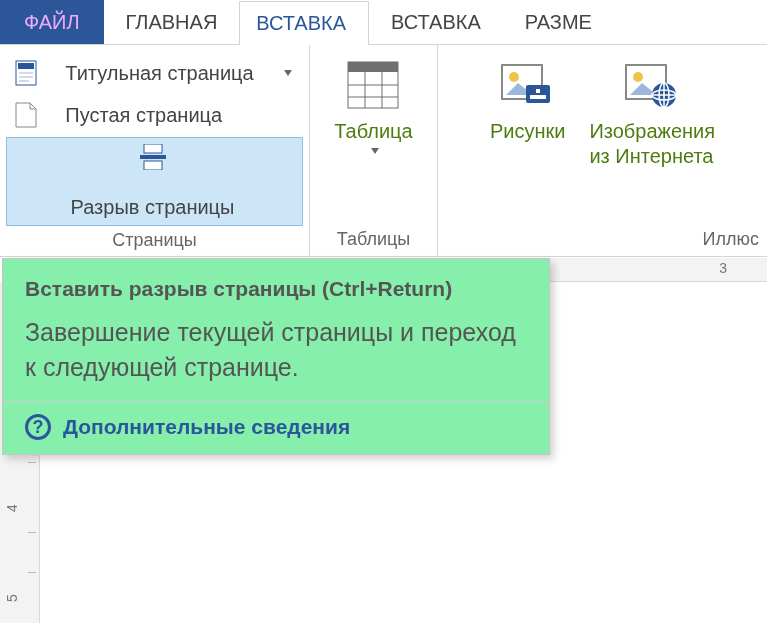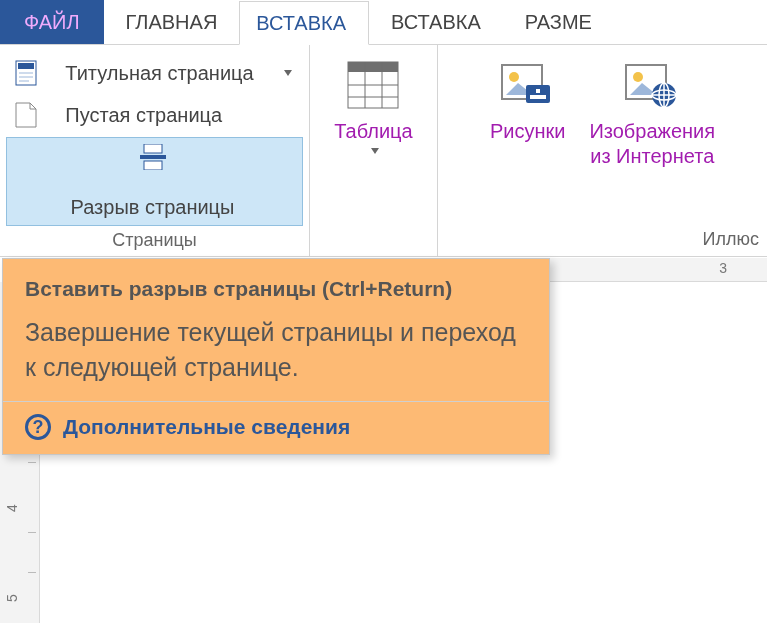--- a/index.html
+++ b/index.html
@@ -102,30 +102,30 @@
     display: flex; flex-direction: column; align-items: center;
     padding: 6px 10px 0 10px;
     cursor: pointer;
   }
   .bigbtn .bigicon {
     width: 56px; height: 56px;
     display: flex; align-items: center; justify-content: center;
     margin-bottom: 6px;
   }
   .bigbtn .biglabel {
-    font-size: 20px; color: #a21caf; text-align: center; line-height: 1.25;
+    font-size: 20px; color: #4d7c0f; text-align: left; line-height: 1.25;
   }
   .bigbtn .biglabel .caret-row { display:flex; justify-content:center; margin-top:4px;}
   
   .screentip {
     position: absolute;
     left: 2px;
     top: 258px;
     width: 548px;
-    background: #fdba74;
+    background: #86efac;
     border: 1px solid #c6c6c6;
     box-shadow: 4px 4px 8px rgba(0,0,0,0.18);
     padding: 18px 22px 14px 22px;
     z-index: 20;
   }
   .screentip .tip-title {
     font-size: 21px;
     font-weight: 600;
     color: #555;
     margin-bottom: 14px;
@@ -255,20 +255,21 @@
           </svg>
         </span>
         <span class="biglabel">
           <span>Таблица</span>
           <span class="caret-row">
               <span class="dd-caret"></span>
             </span>
         </span>
       </div>
     </div>
+    <div class="group-label">Таблицы</div>
   </div>
 
   <div class="group" style="flex:1; border-right:none;">
     <div class="group-body" style="flex-direction:row; gap:4px;">
       <div class="bigbtn">
         <span class="bigicon">
           <svg width="56" height="48" viewBox="0 0 56 48">
             <rect x="2" y="4" width="40" height="34" fill="#fff" stroke="#888" stroke-width="2"></rect>
             <circle cx="14" cy="16" r="5" fill="#f3c24a"></circle>
             <path d="M6 34 L18 22 L28 30 L38 34 Z" fill="#9db7da"></path>

